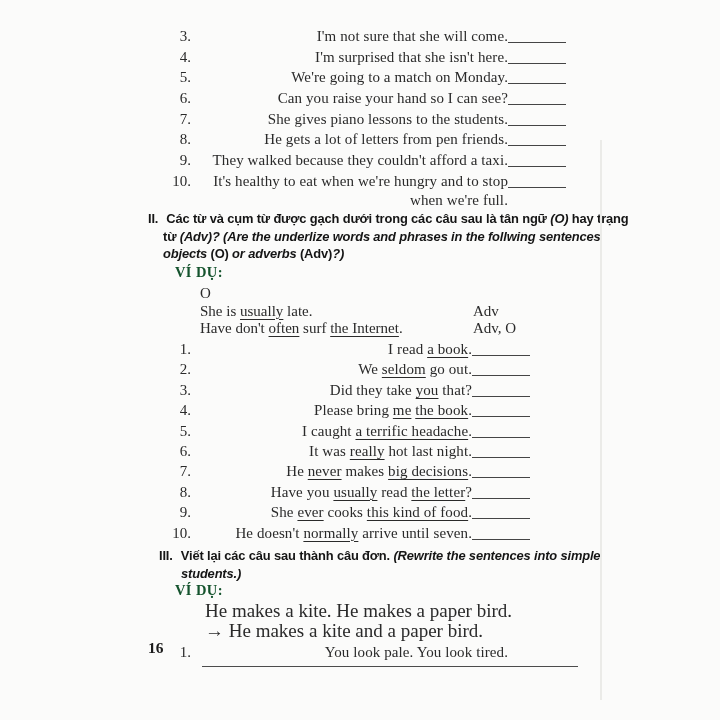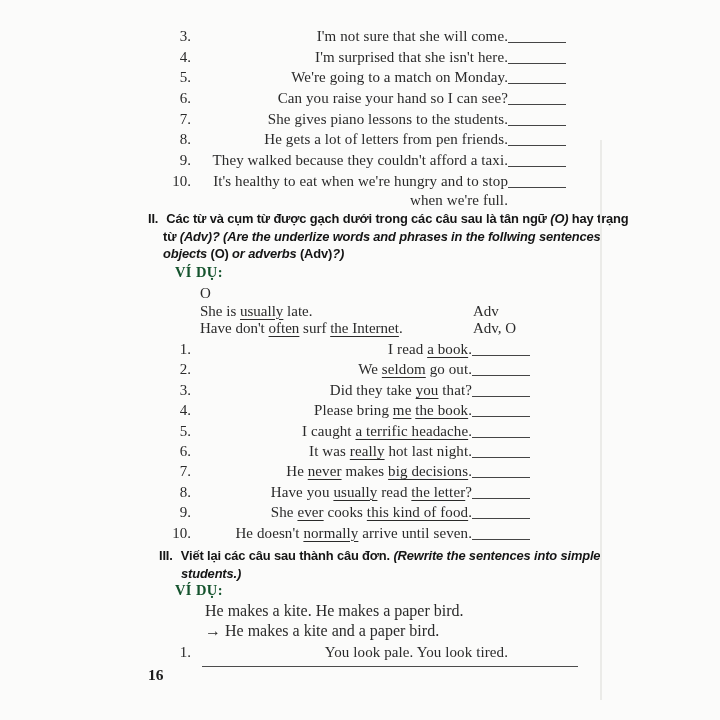--- a/index.html
+++ b/index.html
@@ -68,32 +68,32 @@
     display: grid;
     grid-template-columns: 273px 1fr;
     font-size: 15px;
     line-height: 17.6px;
   }
 
   .s2items { position: absolute; left: 172px; top: 340px; width: 360px; }
   .s2items .row { margin-bottom: 1.4px; }
 
   .ex3 { position: absolute; left: 205px; top: 601px; width: 380px; }
-  .ex3 .ex3row { font-size: 16px; line-height: 19.5px; }
+  .ex3 .ex3row { font-size: 19px; line-height: 19.5px; }
 
   .s3item { position: absolute; left: 172px; top: 643px; width: 396px; }
 
   .long-line {
     position: absolute; left: 202px; top: 666px;
     width: 376px; height: 0;
     border-top: 1.7px solid #4c4c4c;
   }
 
   .pageno {
-    position: absolute; left: 148px; top: 666px;
+    position: absolute; left: 148px; top: 639px;
     font-weight: bold; font-size: 15.5px; color: #1c1c1c;
   }
 
   .page-edge {
     position: absolute; left: 600px; top: 140px;
     width: 2px; height: 560px;
     background: #ebebe8;
   }
 </style>
 </head>

